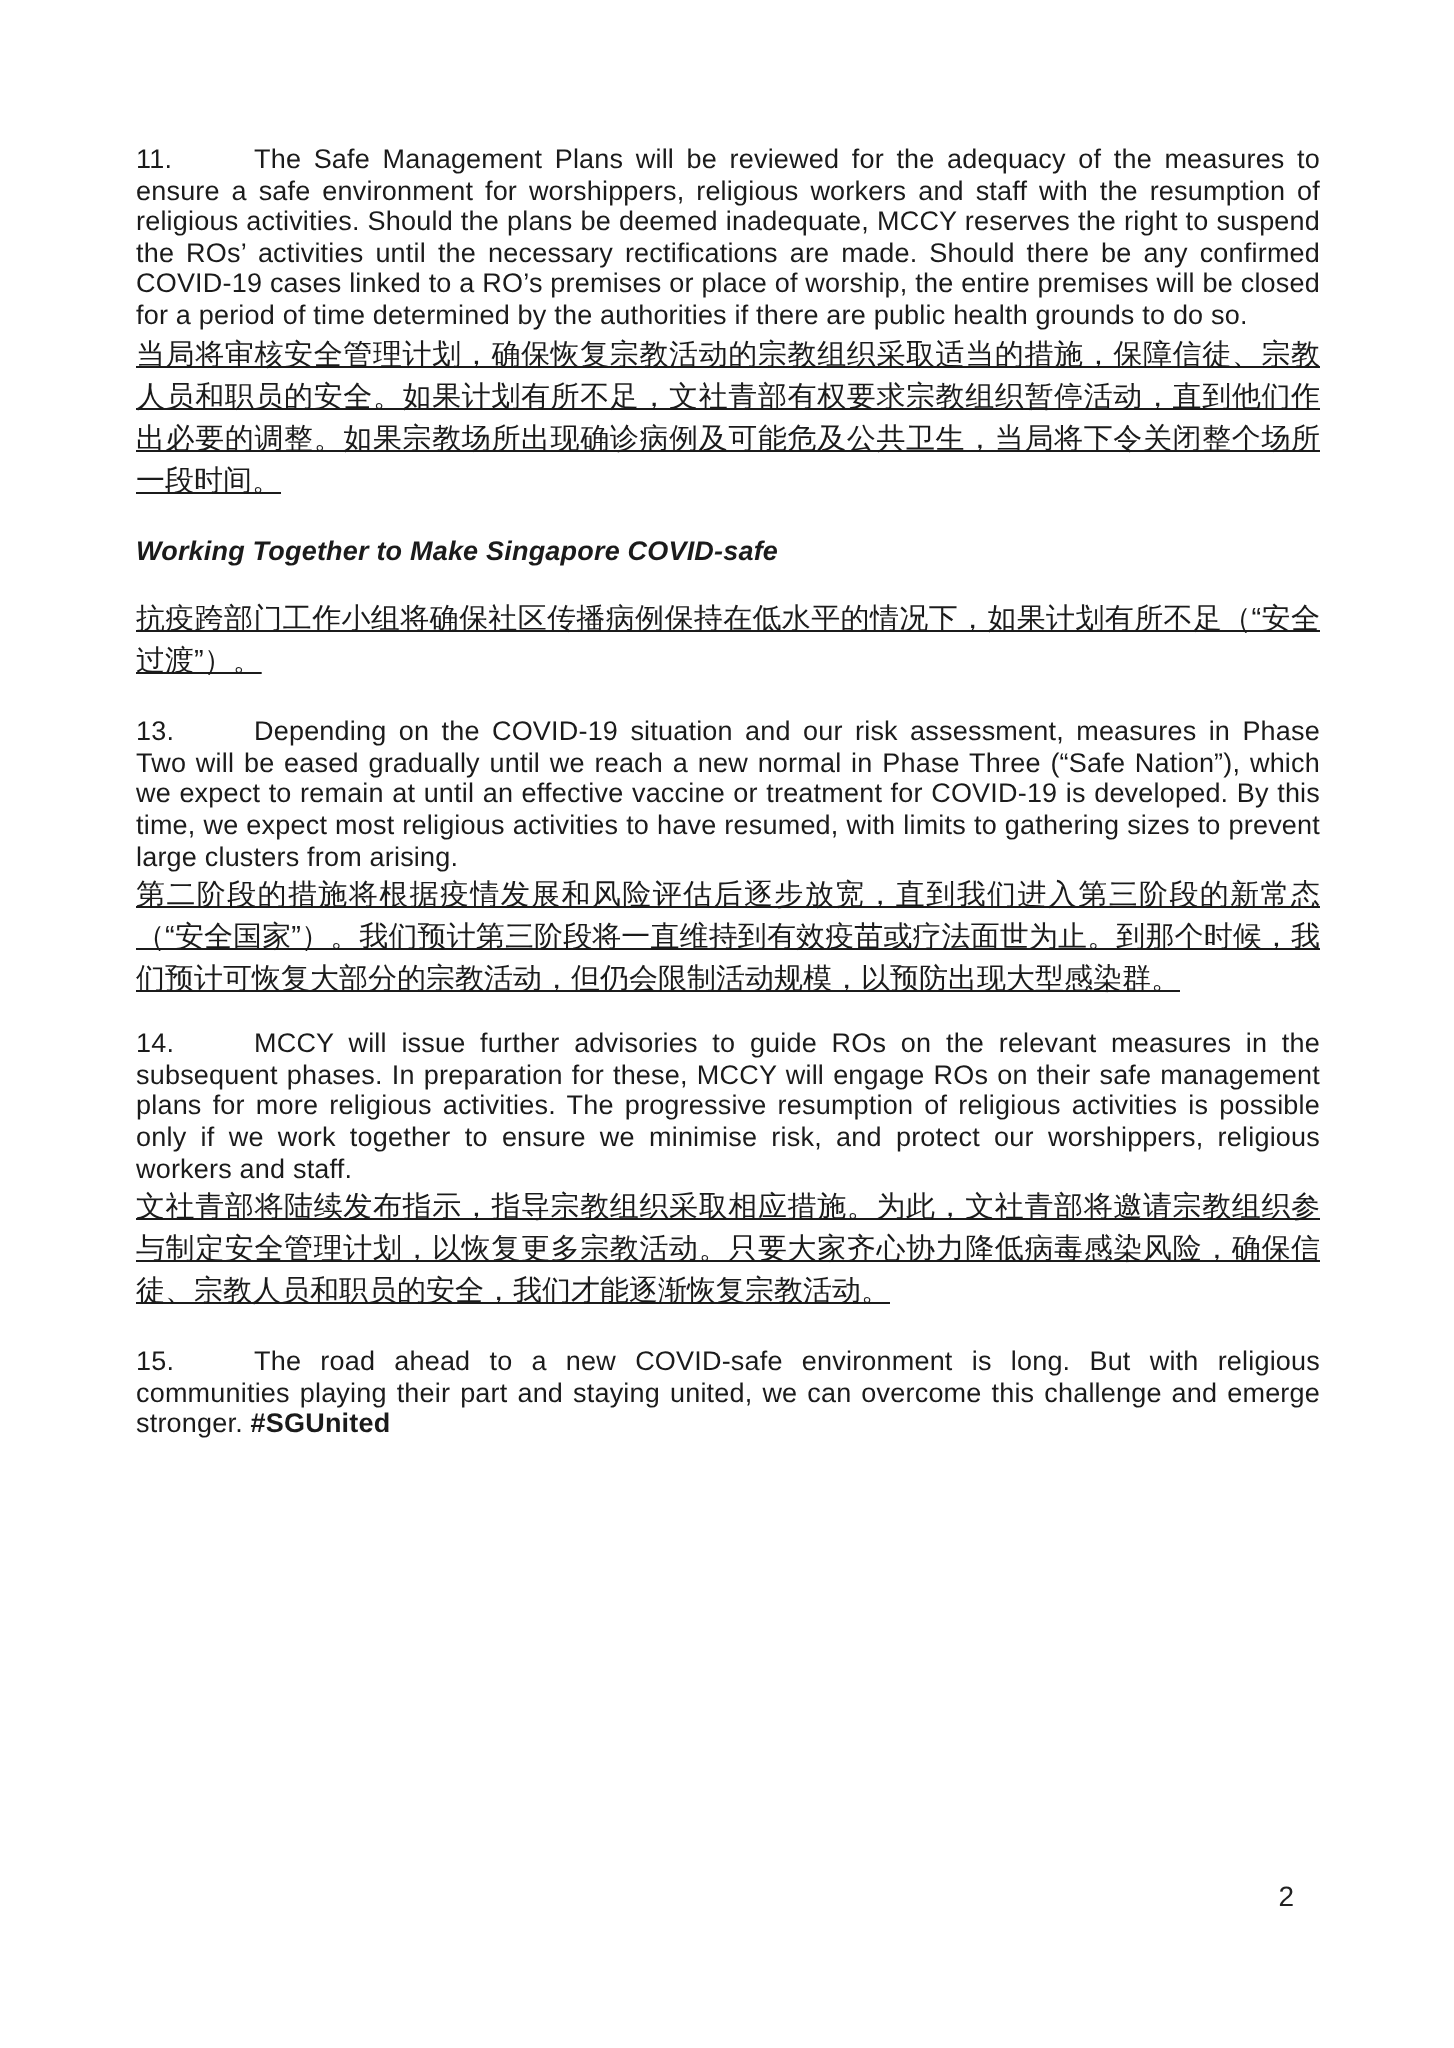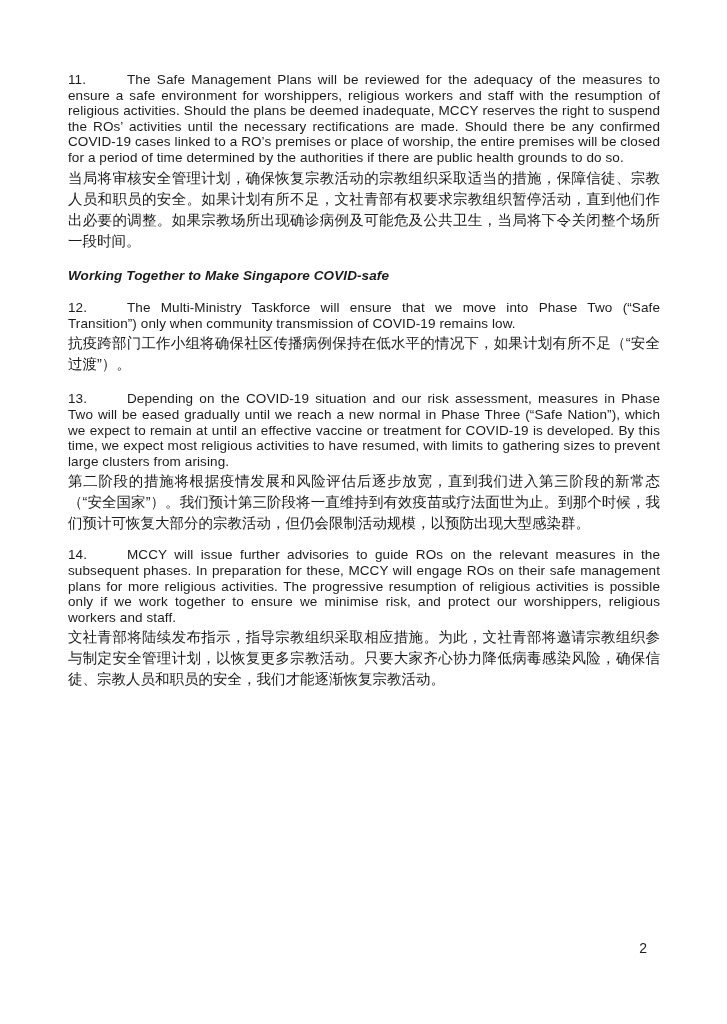--- a/index.html
+++ b/index.html
@@ -27,20 +27,21 @@
     font-size: 13.5px;
     line-height: 15.6px;
     text-align: justify;
     letter-spacing: 0.1px;
   }
   .zh {
     font-size: 14.5px;
     line-height: 21px;
     text-align: justify;
     margin-top: 2px;
+    text-decoration: underline;
   }
   .num {
     display: inline-block;
     width: 59px;
   }
   .block {
     margin-bottom: 16px;
   }
   .block-tight {
     margin-bottom: 13px;
@@ -78,32 +79,32 @@
   <div class="block">
     <p class="en"><span class="num">11.</span><span>The Safe Management Plans will be reviewed for the adequacy of the measures to ensure a safe environment for worshippers, religious workers and staff with the resumption of religious activities. Should the plans be deemed inadequate, MCCY reserves the right to suspend the ROs’ activities until the necessary rectifications are made. Should there be any confirmed COVID-19 cases linked to a RO’s premises or place of worship, the entire premises will be closed for a period of time determined by the authorities if there are public health grounds to do so.</span></p>
     <p class="zh">当局将审核安全管理计划，确保恢复宗教活动的宗教组织采取适当的措施，保障信徒、宗教人员和职员的安全。如果计划有所不足，文社青部有权要求宗教组织暂停活动，直到他们作出必要的调整。如果宗教场所出现确诊病例及可能危及公共卫生，当局将下令关闭整个场所一段时间。</p>
   </div>
 
   <div class="heading-block">
     <p class="en">Working Together to Make Singapore COVID-safe</p>
   </div>
 
   <div class="block">
-    <p class="en"><span class="num">12.</span><span>The Multi-Ministry Taskforce will ensure that we move into Phase Two (“Safe Transition”) only when community transmission of COVID-19 remains low.</span></p>
     <p class="zh">抗疫跨部门工作小组将确保社区传播病例保持在低水平的情况下，如果计划有所不足（“安全过渡”）。</p>
   </div>
 
   <div class="block-tight">
     <p class="en"><span class="num">13.</span><span>Depending on the COVID-19 situation and our risk assessment, measures in Phase Two will be eased gradually until we reach a new normal in Phase Three (“Safe Nation”), which we expect to remain at until an effective vaccine or treatment for COVID-19 is developed. By this time, we expect most religious activities to have resumed, with limits to gathering sizes to prevent large clusters from arising.</span></p>
     <p class="zh">第二阶段的措施将根据疫情发展和风险评估后逐步放宽，直到我们进入第三阶段的新常态（“安全国家”）。我们预计第三阶段将一直维持到有效疫苗或疗法面世为止。到那个时候，我们预计可恢复大部分的宗教活动，但仍会限制活动规模，以预防出现大型感染群。</p>
   </div>
 
   <div class="block">
     <p class="en"><span class="num">14.</span><span>MCCY will issue further advisories to guide ROs on the relevant measures in the subsequent phases. In preparation for these, MCCY will engage ROs on their safe management plans for more religious activities. The progressive resumption of religious activities is possible only if we work together to ensure we minimise risk, and protect our worshippers, religious workers and staff.</span></p>
     <p class="zh">文社青部将陆续发布指示，指导宗教组织采取相应措施。为此，文社青部将邀请宗教组织参与制定安全管理计划，以恢复更多宗教活动。只要大家齐心协力降低病毒感染风险，确保信徒、宗教人员和职员的安全，我们才能逐渐恢复宗教活动。</p>
   </div>
 
   <div class="block">
+    <p class="en"><span class="num">15.</span><span>The road ahead to a new COVID-safe environment is long. But with religious communities playing their part and staying united, we can overcome this challenge and emerge stronger. </span><span class="tag">#SGUnited</span></p>
   </div>
 
   <div class="page-number">2</div>
 
 </div>
 
 </body></html>

